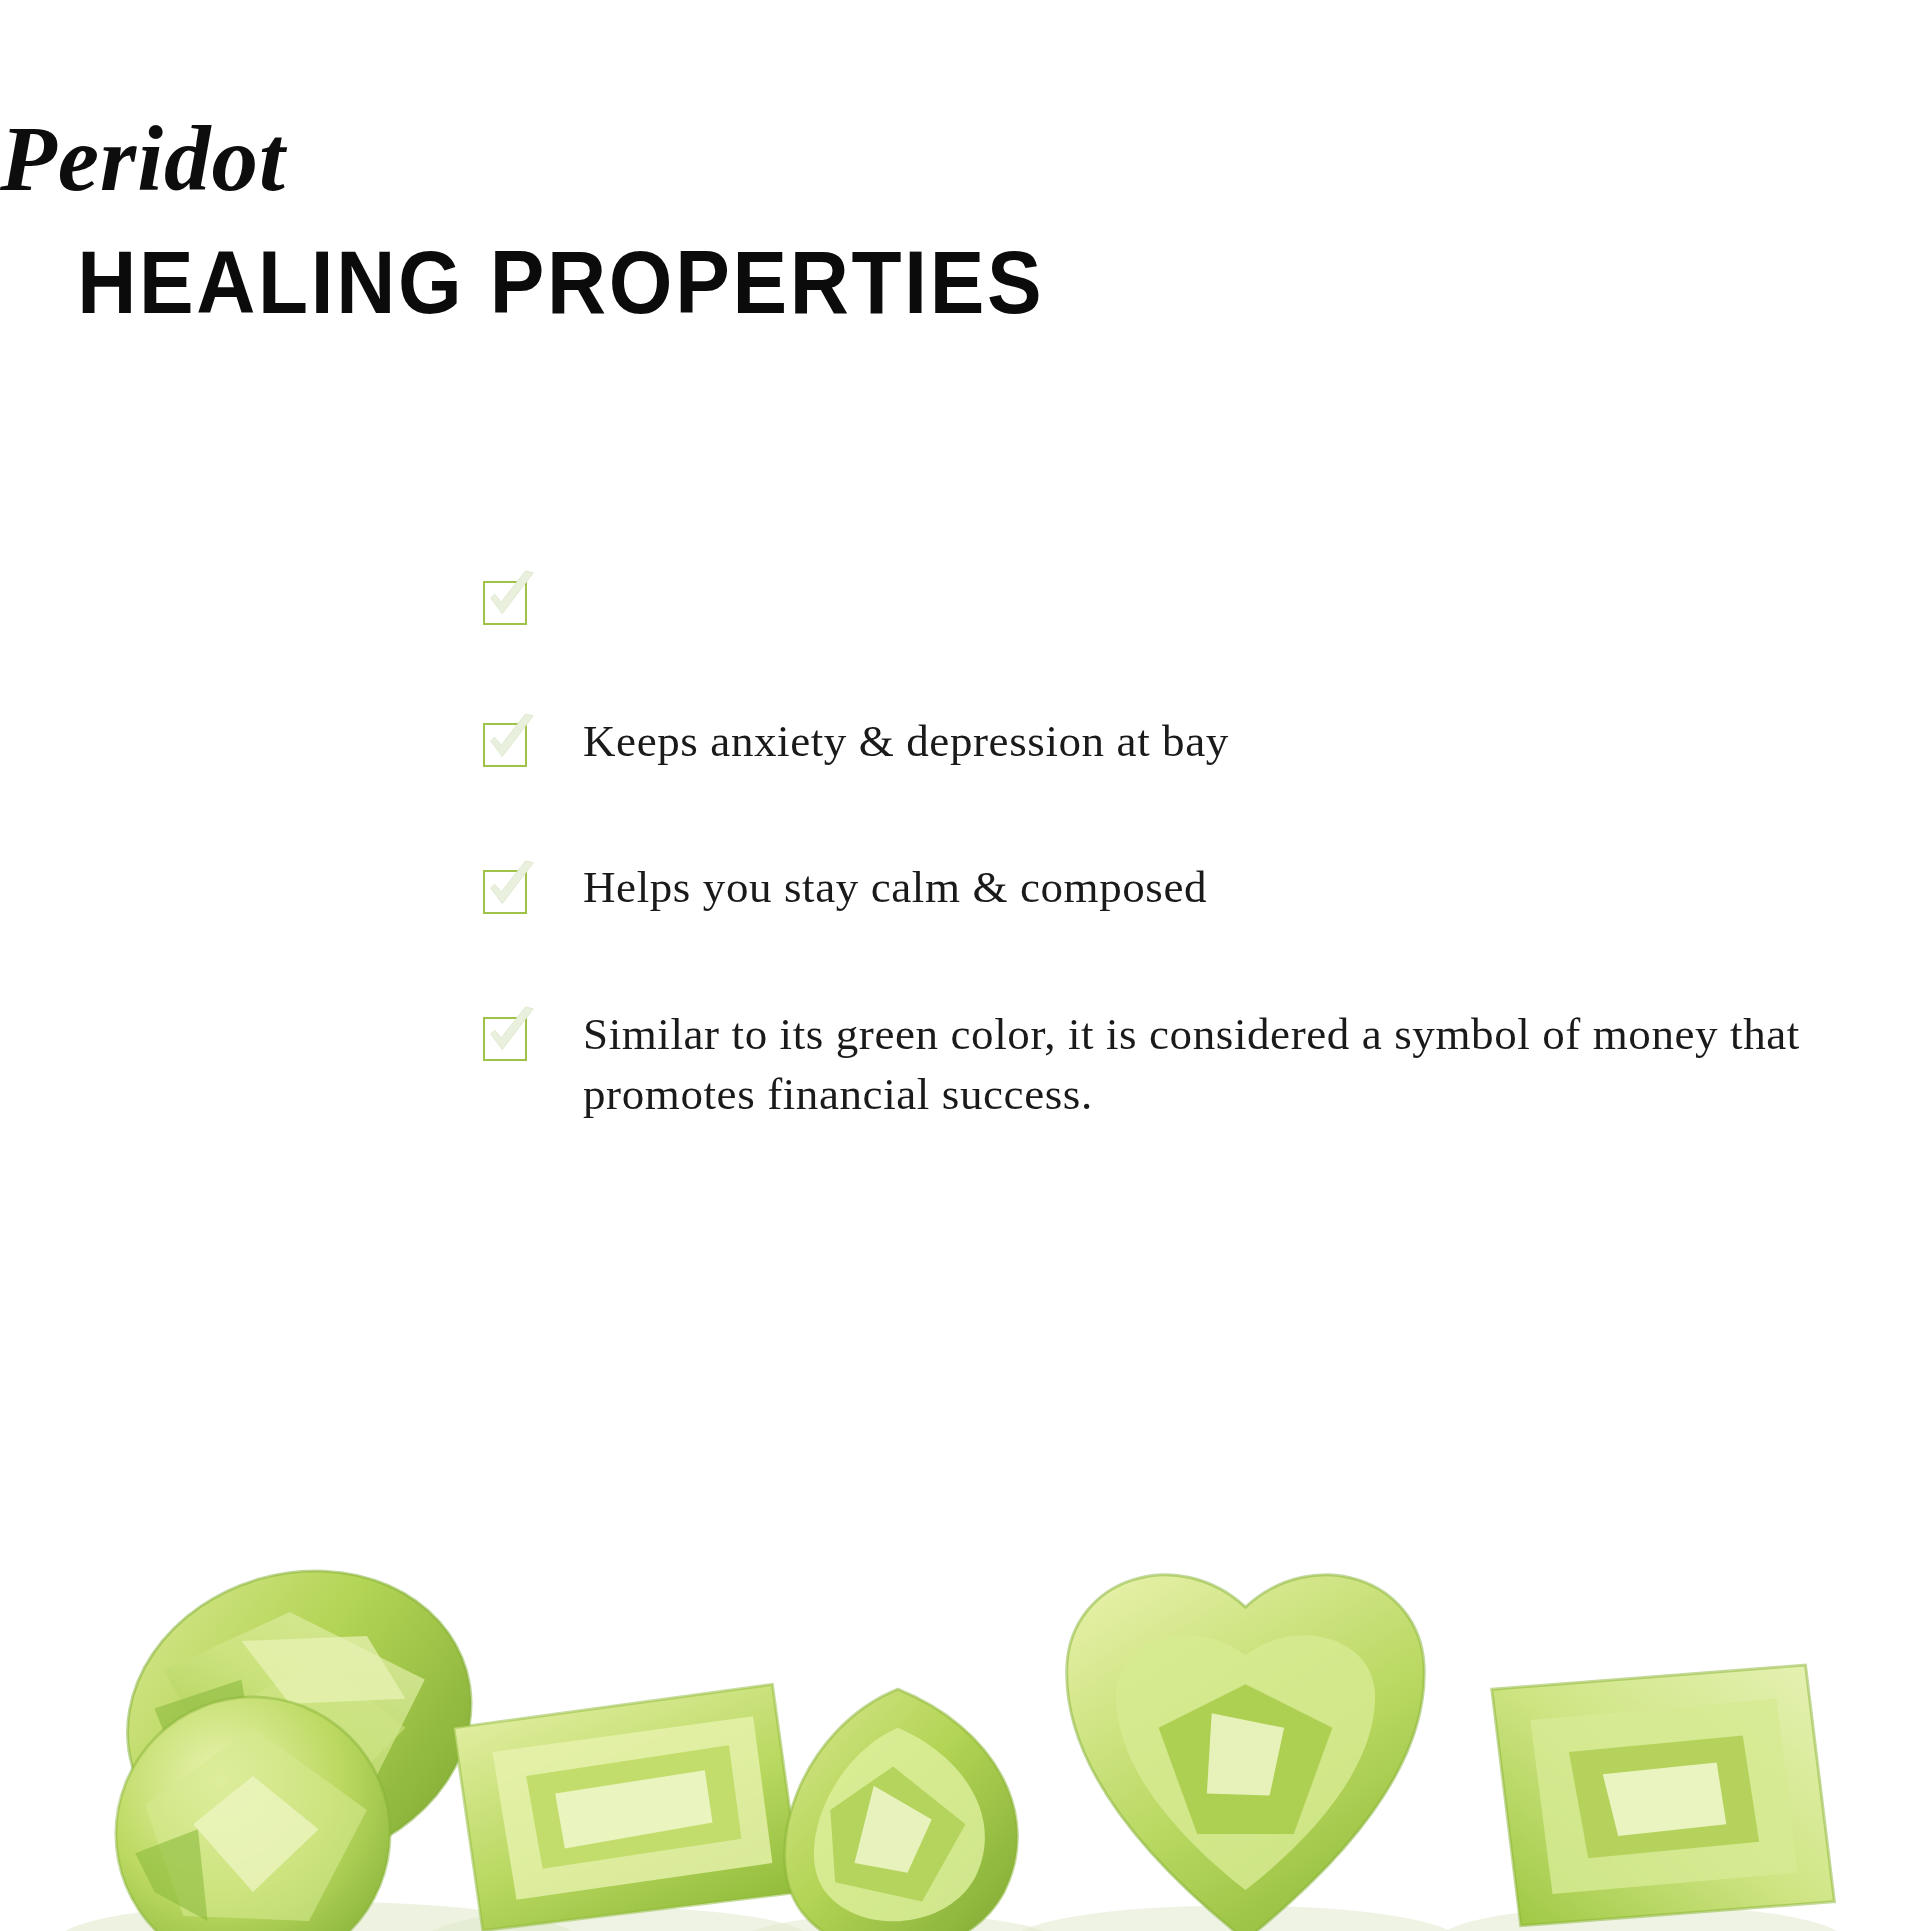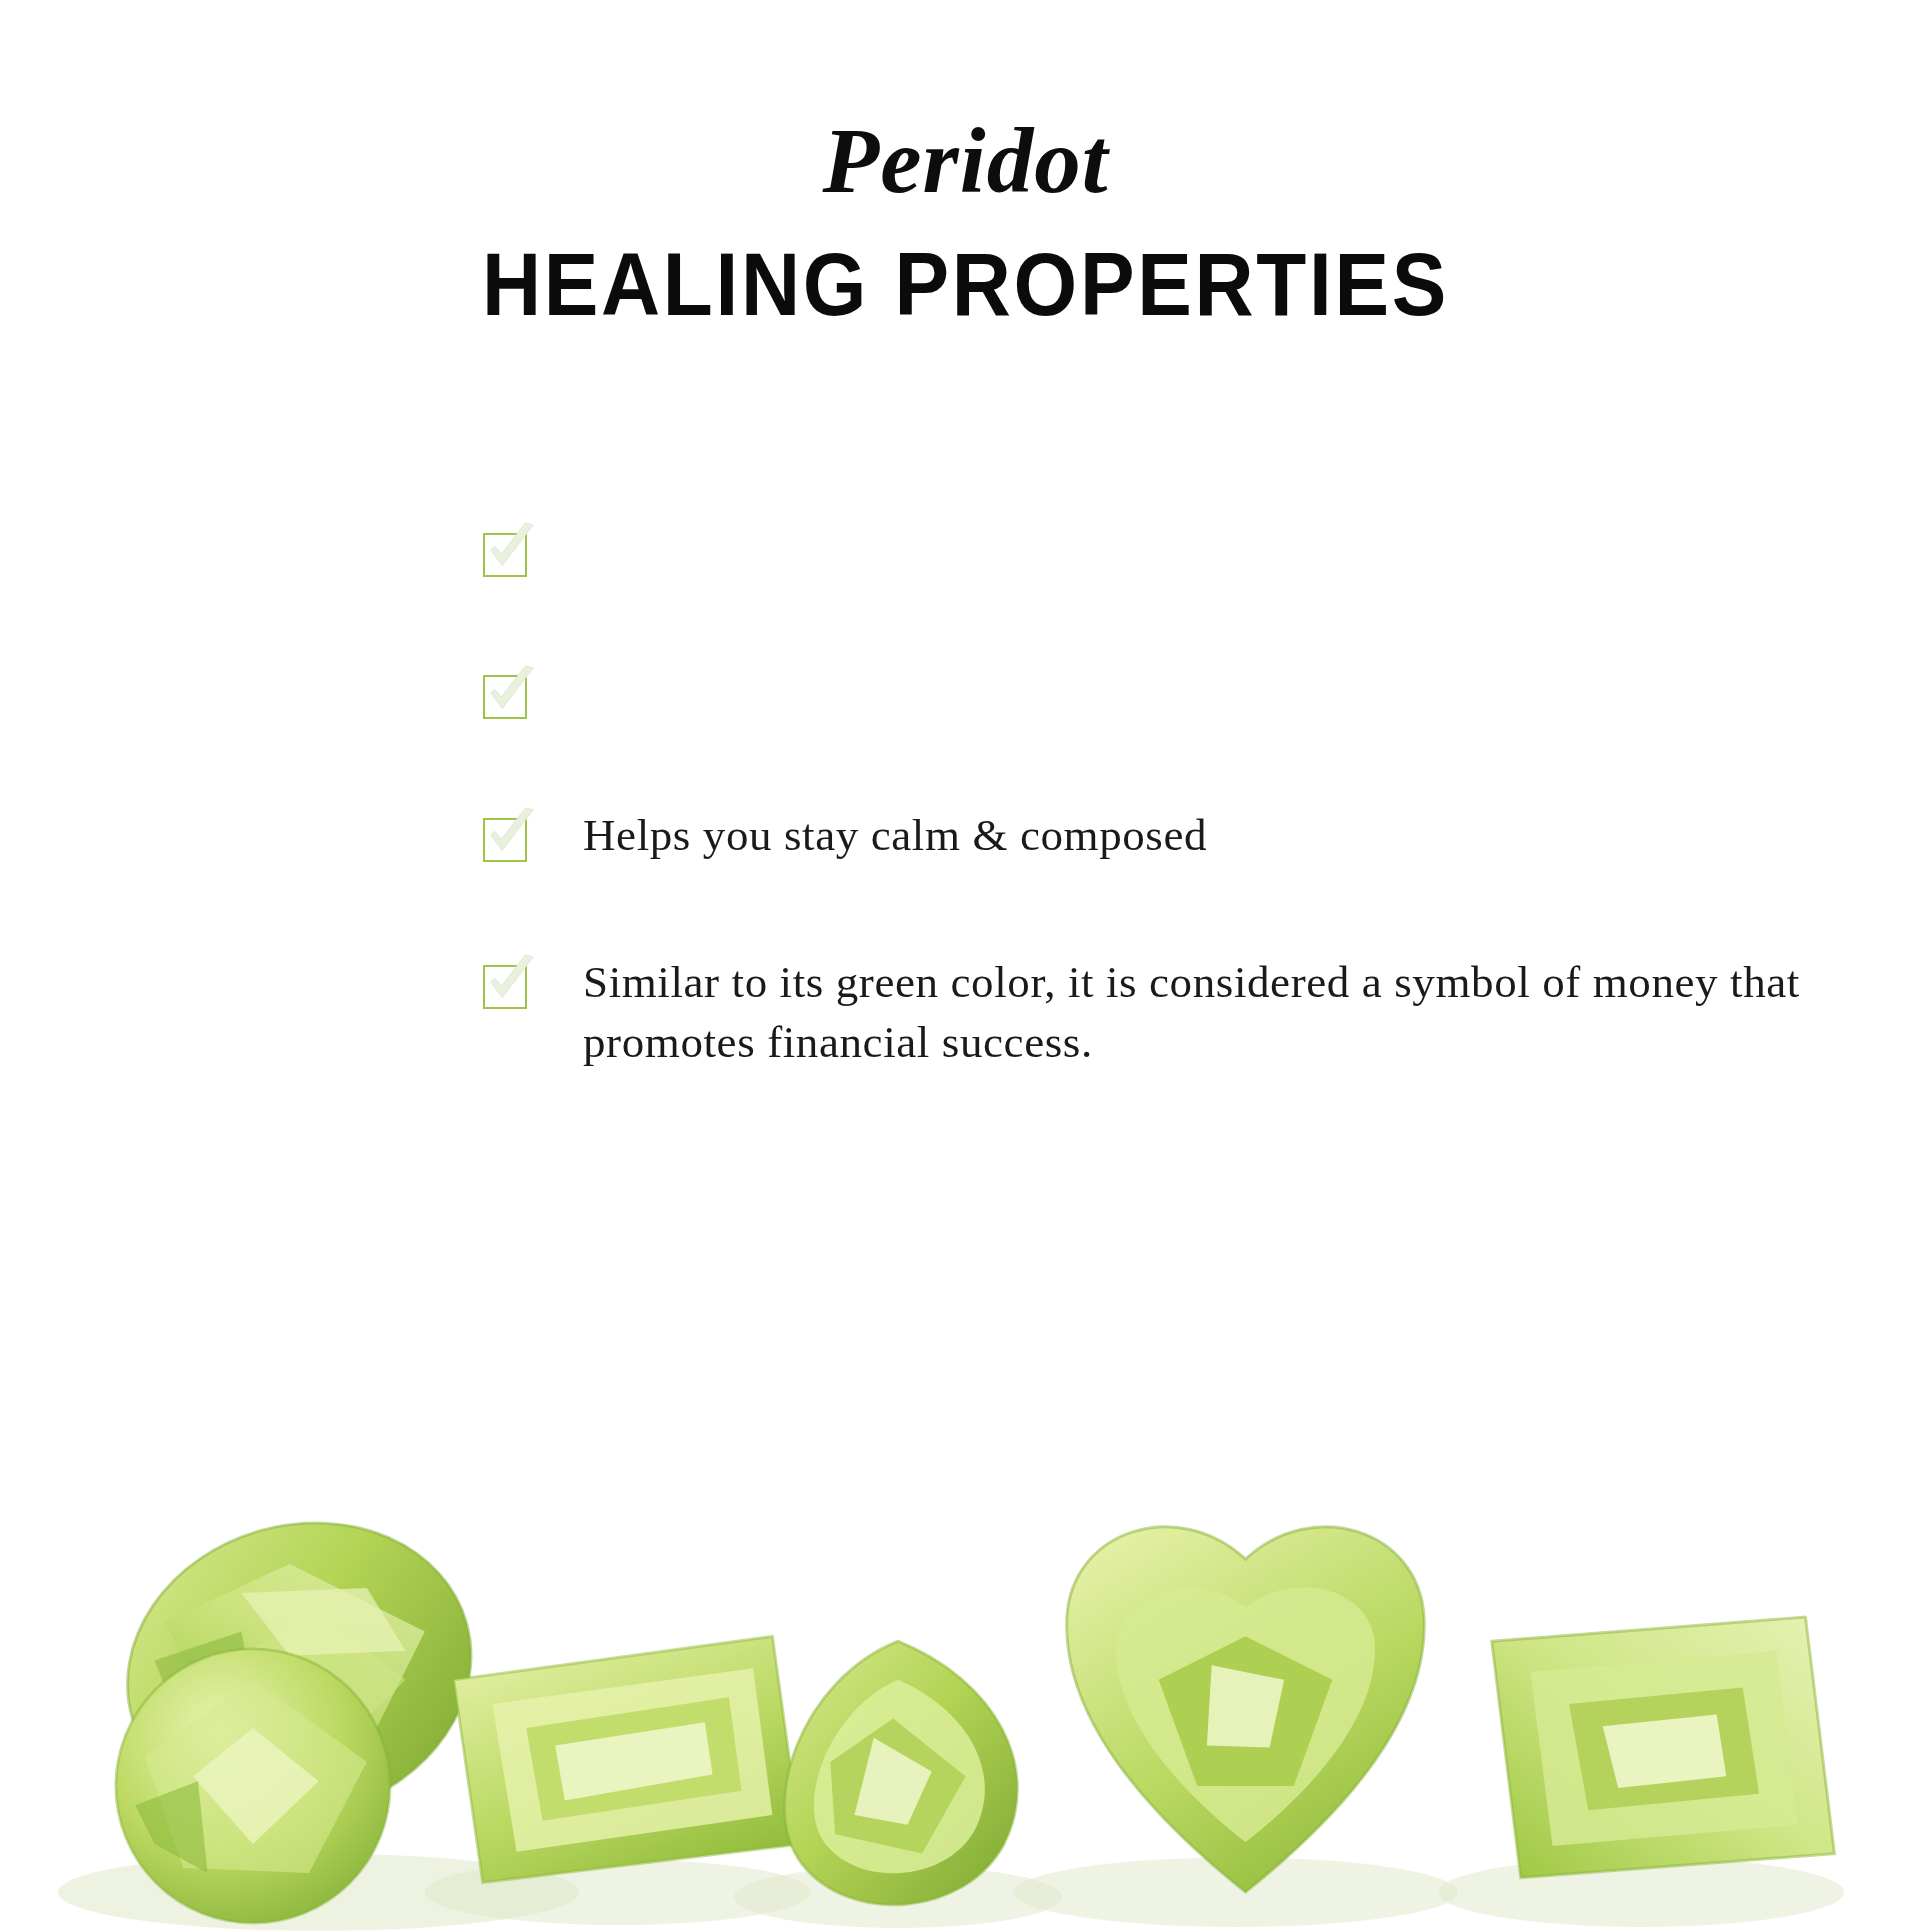--- a/index.html
+++ b/index.html
@@ -18,22 +18,22 @@
 
   .page {
     position: relative;
     width: 1931px;
     height: 1931px;
     background: #ffffff;
   }
 
   
   .header {
-    padding-top: 114px;
-    text-align: center;
+    padding-top: 64px;
+    margin-top: 48px;
   }
   .title-script {
     font-family: "Liberation Serif", serif;
     font-style: italic;
     font-weight: bold;
     font-size: 93px;
     letter-spacing: 1px;
     color: #0d0d0d;
     line-height: 1.0;
     margin: 0;
@@ -122,20 +122,21 @@
         </svg>
       </span>
     </div>
 
     <div class="list-item">
       <span class="checkbox">
         <svg viewBox="0 0 62 62" aria-hidden="true">
           <path d="M10 30 L22 46 L54 4 L46 2 L21 34 L14 26 Z" fill="#e9f0de" stroke="#dfe8cf" stroke-width="1"></path>
         </svg>
       </span>
+      <span class="item-text">Keeps anxiety &amp; depression at bay</span>
     </div>
 
 
     <div class="list-item">
       <span class="checkbox">
         <svg viewBox="0 0 62 62" aria-hidden="true">
           <path d="M10 30 L22 46 L54 4 L46 2 L21 34 L14 26 Z" fill="#e9f0de" stroke="#dfe8cf" stroke-width="1"></path>
         </svg>
       </span>
       <span class="item-text">Helps you stay calm &amp; composed</span>

